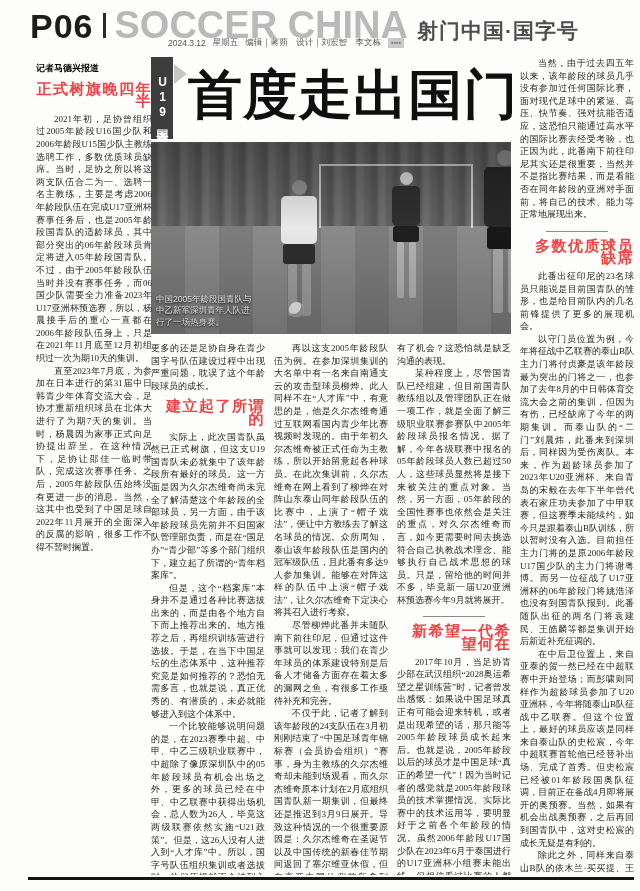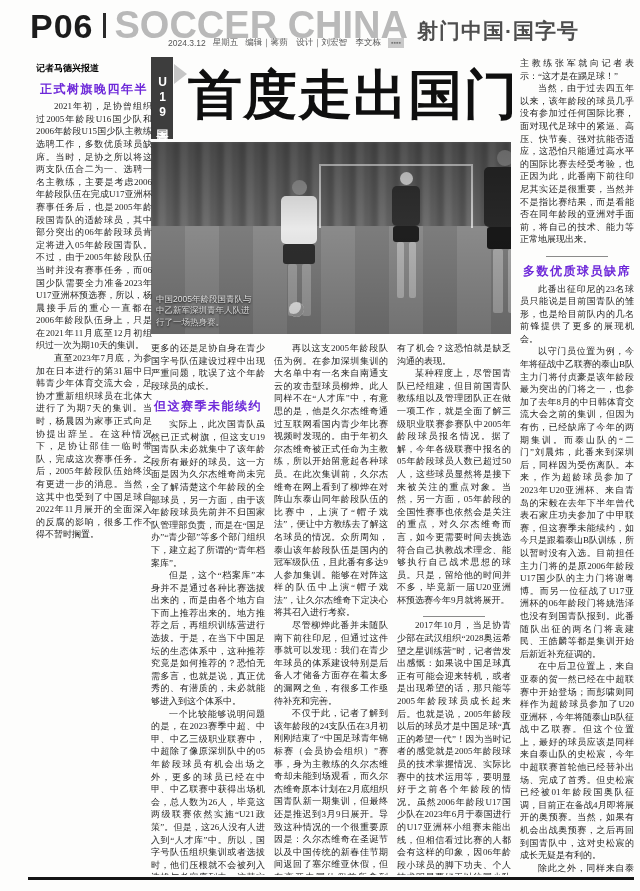--- a/index.html
+++ b/index.html
@@ -60,21 +60,21 @@
   .ball{position:absolute;left:138px;top:160px;width:15px;height:15px;border-radius:50%;
         background:#ececec;box-shadow:inset -3px -3px 0 #9b9b9b;}
   .caption{position:absolute;left:5px;bottom:6px;width:96px;color:#fff;font-size:8.5px;line-height:11.5px;
            text-shadow:0 1px 2px rgba(0,0,0,.95);font-family:"Liberation Sans","DejaVu Sans",sans-serif;}
   
   .col{position:absolute;font-size:9px;line-height:12.6px;color:#1f1f1f;text-align:justify;
        text-justify:inter-ideograph;overflow:hidden;}
   .col p{margin:0;text-indent:2em;}
   .col p.cont,.col p.by{text-indent:0;}
   .col p.by{font-weight:700;color:#000;font-family:"Liberation Sans","DejaVu Sans",sans-serif;margin-bottom:1px;}
-  .subhead{margin:8px 0 5px;font-size:12px;text-align:center;font-weight:700;color:#6d28d9;
+  .subhead{margin:8px 0 5px;font-size:15px;text-align:right;font-weight:700;color:#ef4444;
            letter-spacing:1.5px;font-family:"Liberation Sans","DejaVu Sans",sans-serif;}
   .subrule{width:62px;height:1px;background:#8a8a8a;margin:10px auto 2px;}
   .col1{left:28px;top:62px;width:116px;height:812px;margin-left:8px;}
   .col2{left:151px;top:342px;width:114px;height:533px;}
   .col3{left:274px;top:342px;width:114px;height:533px;}
   .col4{left:397px;top:342px;width:114px;height:533px;}
   .col5{left:520px;top:57px;width:114px;height:818px;}
   .bottom-rule{position:absolute;left:28px;top:877px;width:606px;height:3px;background:#151515;}
 </style>
 </head>
@@ -139,38 +139,38 @@
   </figure>
 
   <section class="col col1">
       <p class="by">记者马德兴报道</p>
       <h3 class="subhead">正式树旗晚四年半</h3>
       <p class="p">2021年初，足协曾组织过2005年龄段U16国少队和2006年龄段U15国少队主教练选聘工作，多数优质球员缺席。当时，足协之所以将这两支队伍合二为一、选聘一名主教练，主要是考虑2006年龄段队伍在完成U17亚洲杯赛事任务后，也是2005年龄段国青队的适龄球员，其中部分突出的06年龄段球员肯定将进入05年龄段国青队。不过，由于2005年龄段队伍当时并没有赛事任务，而06国少队需要全力准备2023年U17亚洲杯预选赛，所以，杨晨接手后的重心一直都在2006年龄段队伍身上，只是在2021年11月底至12月初组织过一次为期10天的集训。</p>
       <p class="p">直至2023年7月底，为参加在日本进行的第31届中日韩青少年体育交流大会，足协才重新组织球员在北体大进行了为期7天的集训。当时，杨晨因为家事正式向足协提出辞呈。在这种情况下，足协让邵佳一临时带队，完成这次赛事任务。之后，2005年龄段队伍始终没有更进一步的消息。当然，这其中也受到了中国足球自2022年11月展开的全面深入的反腐的影响，很多工作不得不暂时搁置。</p>
     </section>
   <section class="col col2">
       <p class="cont">更多的还是足协自身在青少国字号队伍建设过程中出现严重问题，耽误了这个年龄段球员的成长。</p>
-      <h3 class="subhead">但这赛季未能续约</h3>
+      <h3 class="subhead">建立起了所谓的</h3>
       <p class="p">实际上，此次国青队虽然已正式树旗，但这支U19国青队未必就集中了该年龄段所有最好的球员。这一方面是因为久尔杰维奇尚未完全了解清楚这个年龄段的全部球员，另一方面，由于该年龄段球员先前并不归国家队管理部负责，而是在“国足办”“青少部”等多个部门组织下，建立起了所谓的“青年档案库”。</p>
       <p class="p">但是，这个“档案库”本身并不是通过各种比赛选拔出来的，而是由各个地方自下而上推荐出来的。地方推荐之后，再组织训练营进行选拔。于是，在当下中国足坛的生态体系中，这种推荐究竟是如何推荐的？恐怕无需多言，也就是说，真正优秀的、有潜质的，未必就能够进入到这个体系中。</p>
       <p class="p">一个比较能够说明问题的是，在2023赛季中超、中甲、中乙三级职业联赛中，中超除了像原深圳队中的05年龄段球员有机会出场之外，更多的球员已经在中甲、中乙联赛中获得出场机会，总人数为26人，毕竟这两级联赛依然实施“U21政策”。但是，这26人没有人进入到“人才库”中。所以，国字号队伍组织集训或者选拔时，他们压根就不会被列入选拔与考察序列中。这其实与先前的2003年龄段国青队较为相似，像胡荷韬和木塔力甫两名适龄球员如果不是在2022年中超联赛中有机会出场，且率先被01国奥队列入集训名单，国青队或许未必就会征召这两人。事实上，03国青队在组建征战U20亚洲杯预选赛或决赛阶段比赛时，国内在中超、中甲联赛中打过比赛甚至成为主力的适龄球员已超过了30人，但这些球员基</p>
     </section>
   <section class="col col3">
       <p class="p">再以这支2005年龄段队伍为例。在参加深圳集训的大名单中有一名来自南通支云的攻击型球员柳烨。此人同样不在“人才库”中，有意思的是，他是久尔杰维奇通过互联网看国内青少年比赛视频时发现的。由于年初久尔杰维奇被正式任命为主教练，所以开始留意起各种球员。在此次集训前，久尔杰维奇在网上看到了柳烨在对阵山东泰山同年龄段队伍的比赛中，上演了“帽子戏法”，便让中方教练去了解这名球员的情况。众所周知，泰山该年龄段队伍是国内的冠军级队伍，且此番有多达9人参加集训。能够在对阵这样的队伍中上演“帽子戏法”，让久尔杰维奇下定决心将其召入进行考察。</p>
       <p class="p">尽管柳烨此番并未随队南下前往印尼，但通过这件事就可以发现：我们在青少年球员的体系建设特别是后备人才储备方面存在着太多的漏网之鱼，有很多工作亟待补充和完善。</p>
       <p class="p">不仅于此，记者了解到该年龄段的24支队伍在3月初刚刚结束了“中国足球青年锦标赛（会员协会组织）”赛事，身为主教练的久尔杰维奇却未能到场观看，而久尔杰维奇原本计划在2月底组织国青队新一期集训，但最终还是推迟到3月9日展开。导致这种情况的一个很重要原因是：久尔杰维奇在圣诞节以及中国传统的新春佳节期间返回了塞尔维亚休假，但在离开中国休假前所拿到的“2024年竞赛日历”中没有这项赛事的具体比赛时间，这也就使得久尔杰维奇遗憾地错过了通过这项赛事全面了解和考察球员的机会。也正因为此，不少地方队伍的教练就对此次国青队组织集训所征召的球员提出了异议：不少入选的球员在自己的队里都打不上主力，缘何能够入选国青队集训，而主力球员、表现不错的球员反而没</p>
     </section>
   <section class="col col4">
       <p class="cont">有了机会？这恐怕就是缺乏沟通的表现。</p>
       <p class="p">某种程度上，尽管国青队已经组建，但目前国青队教练组以及管理团队正在做一项工作，就是全面了解三级职业联赛参赛队中2005年龄段球员报名情况。据了解，今年各级联赛中报名的05年龄段球员人数已超过50人，这些球员显然将是接下来被关注的重点对象。当然，另一方面，05年龄段的全国性赛事也依然会是关注的重点，对久尔杰维奇而言，如今更需要时间去挑选符合自己执教战术理念、能够执行自己战术思想的球员。只是，留给他的时间并不多，毕竟新一届U20亚洲杯预选赛今年9月就将展开。</p>
       <div class="subrule"></div>
+      <h3 class="subhead">新希望一代希望何在</h3>
       <p class="p">2017年10月，当足协青少部在武汉组织“2028奥运希望之星训练营”时，记者曾发出感慨：如果说中国足球真正有可能会迎来转机，或者是出现希望的话，那只能等2005年龄段球员成长起来后。也就是说，2005年龄段以后的球员才是中国足球“真正的希望一代”！因为当时记者的感觉就是2005年龄段球员的技术掌握情况、实际比赛中的技术运用等，要明显好于之前各个年龄段的情况。虽然2006年龄段U17国少队在2023年6月于泰国进行的U17亚洲杯小组赛未能出线，但相信看过比赛的人都会有这样的印象，因06年龄段小球员的脚下功夫、个人技术明显要好于以往国少队球员。</p>
     </section>
   <section class="col col5">
-      <p class="cont">主教练张军就向记者表示：“这才是在踢足球！”</p>
       <p class="p">当然，由于过去四五年以来，该年龄段的球员几乎没有参加过任何国际比赛，面对现代足球中的紧逼、高压、快节奏、强对抗能否适应，这恐怕只能通过高水平的国际比赛去经受考验，也正因为此，此番南下前往印尼其实还是很重要，当然并不是指比赛结果，而是看能否在同年龄段的亚洲对手面前，将自己的技术、能力等正常地展现出来。</p>
       <div class="subrule"></div>
       <h3 class="subhead">多数优质球员缺席</h3>
       <p class="p">此番出征印尼的23名球员只能说是目前国青队的雏形，也是给目前队内的几名前锋提供了更多的展现机会。</p>
       <p class="p">以守门员位置为例，今年将征战中乙联赛的泰山B队主力门将付贞豪是该年龄段最为突出的门将之一，也参加了去年8月的中日韩体育交流大会之前的集训，但因为有伤，已经缺席了今年的两期集训。而泰山队的“二门”刘晨炜，此番来到深圳后，同样因为受伤离队。本来，作为超龄球员参加了2023年U20亚洲杯、来自青岛的宋毅在去年下半年曾代表石家庄功夫参加了中甲联赛，但这赛季未能续约，如今只是跟着泰山B队训练，所以暂时没有入选。目前担任主力门将的是原2006年龄段U17国少队的主力门将谢粤博。而另一位征战了U17亚洲杯的06年龄段门将姚浩泽也没有到国青队报到。此番随队出征的两名门将袁建民、王皓麟等都是集训开始后新近补充征调的。</p>
       <p class="p">在中后卫位置上，来自亚泰的贺一然已经在中超联赛中开始登场；而彭啸则同样作为超龄球员参加了U20亚洲杯，今年将随泰山B队征战中乙联赛。但这个位置上，最好的球员应该是同样来自泰山队的史松宸，今年中超联赛首轮他已经替补出场、完成了首秀。但史松宸已经被01年龄段国奥队征调，目前正在备战4月即将展开的奥预赛。当然，如果有机会出战奥预赛，之后再回到国青队中，这对史松宸的成长无疑是有利的。</p>
       <p class="p">除此之外，同样来自泰山B队的依木兰·买买提、王昊斌，来自海港B队的刘纪闻等均因受伤提前离队。而该年龄段的中锋首选或许是去年中超联赛中出场时间最多的U21球员、原深圳队的杜月徵，但后者如今也跟随01国奥队备战，甚至有可能成为主力中锋。至于原2006年龄段U17国少队的头号得分手王钰栋，则同样如此。不久前刚刚组建的U19队中，原效力于浙江队的宁方泽等也同样缺席。不过从另一个角度来说，也是给目前队内的几名前锋提供了更多的展现机会，如果抓住了，或许也将有一席之地。</p>
     </section>
 
   <div class="bottom-rule"></div>

